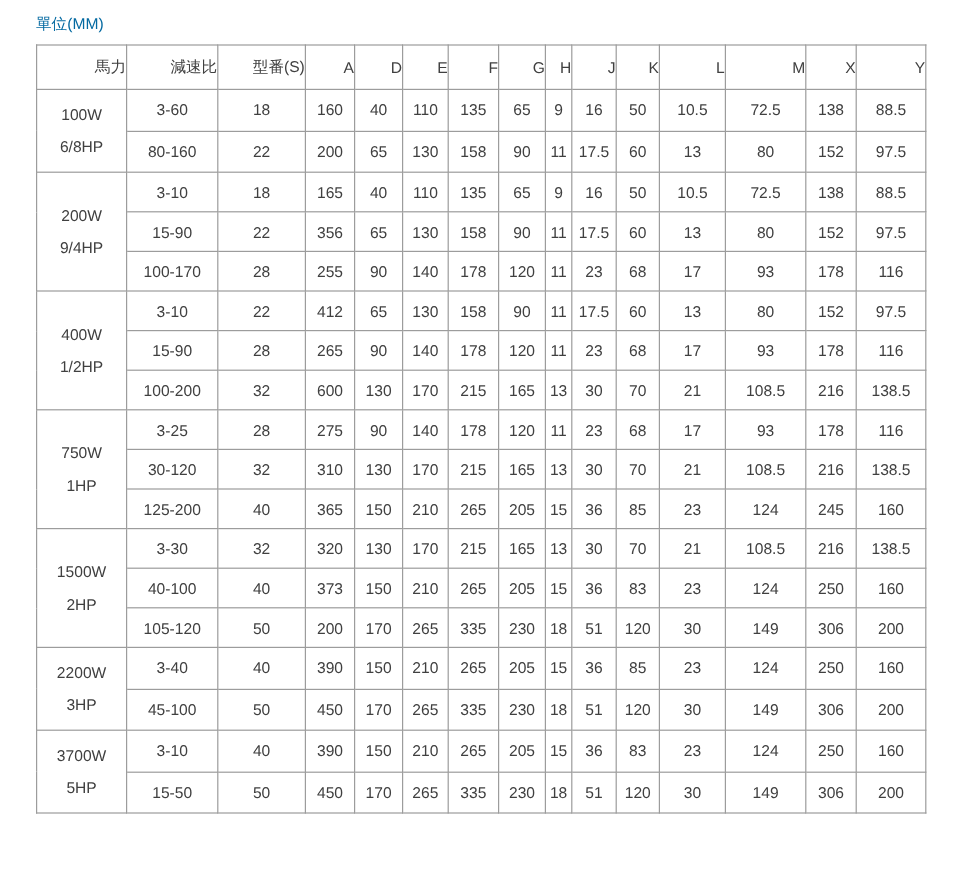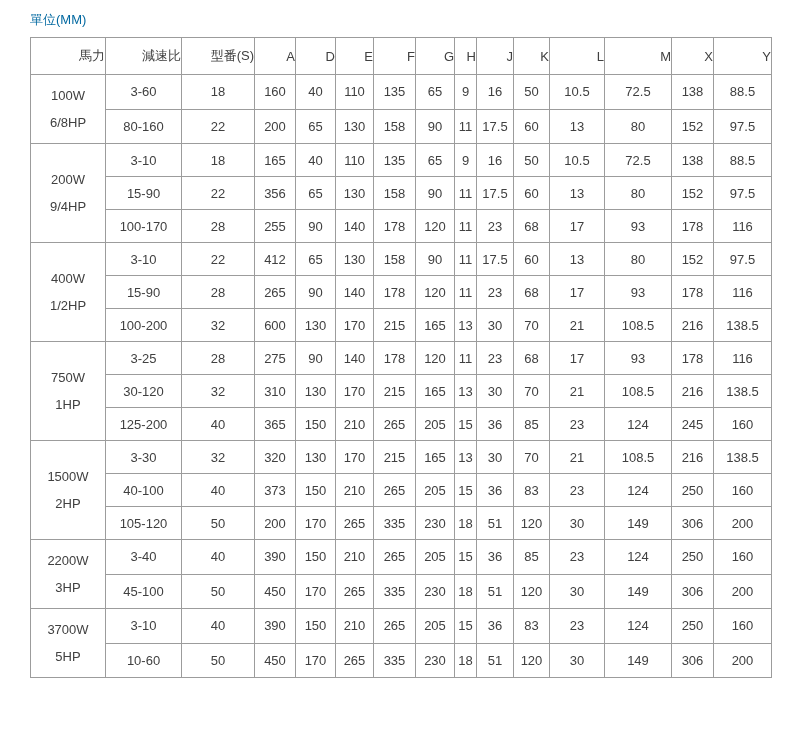--- a/index.html
+++ b/index.html
@@ -382,21 +382,21 @@
           <td>205</td>
           <td>15</td>
           <td>36</td>
           <td>83</td>
           <td>23</td>
           <td>124</td>
           <td>250</td>
           <td>160</td>
         </tr>
         <tr>
-          <td>10-60</td>
+          <td>15-50</td>
           <td>50</td>
           <td>450</td>
           <td>170</td>
           <td>265</td>
           <td>335</td>
           <td>230</td>
           <td>18</td>
           <td>51</td>
           <td>120</td>
           <td>30</td>

